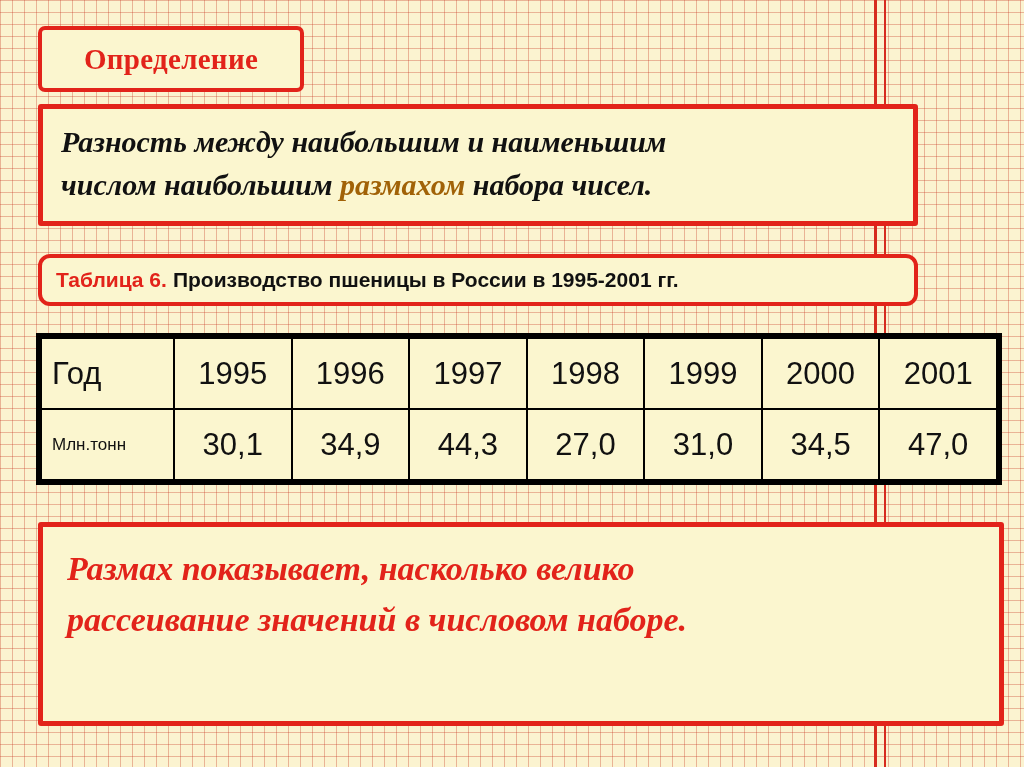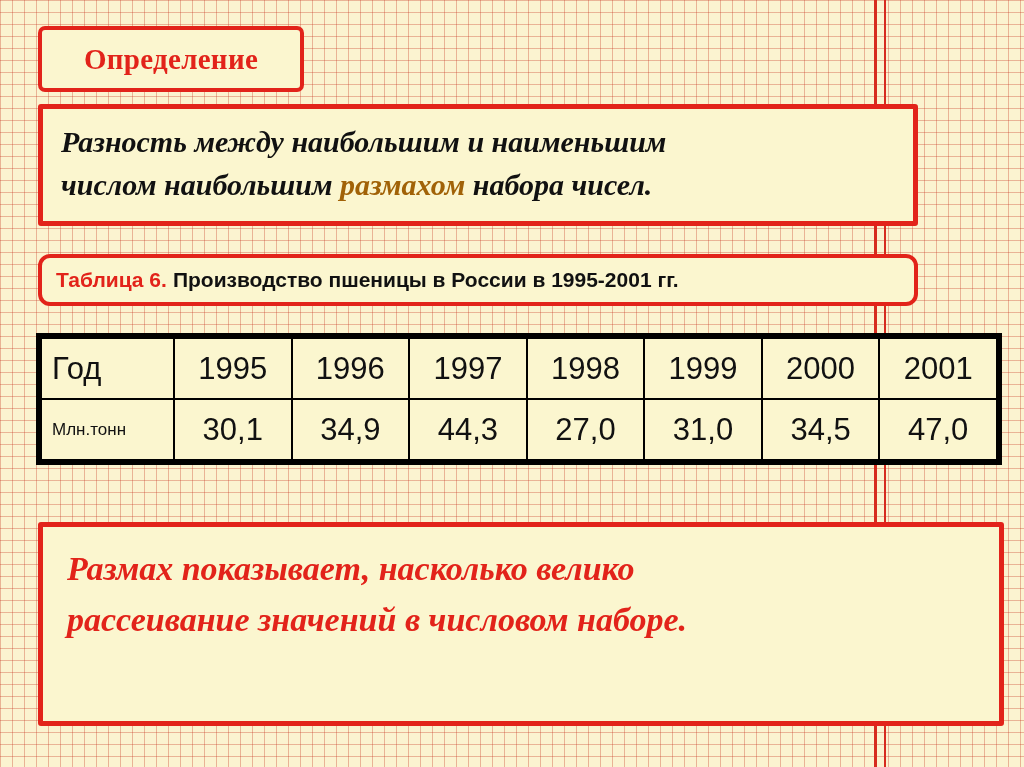--- a/index.html
+++ b/index.html
@@ -124,21 +124,21 @@
     font-weight: bold;
     margin-right: 6px;
   }
 
   
   .data-table-wrap {
     position: absolute;
     left: 36px;
     top: 333px;
     width: 966px;
-    height: 132px;
+    height: 152px;
     background: #fbf6cf;
     border: 4px solid #000000;
     box-sizing: border-box;
   }
   table.data {
     width: 100%;
     height: 100%;
     border-collapse: collapse;
     table-layout: fixed;
   }

